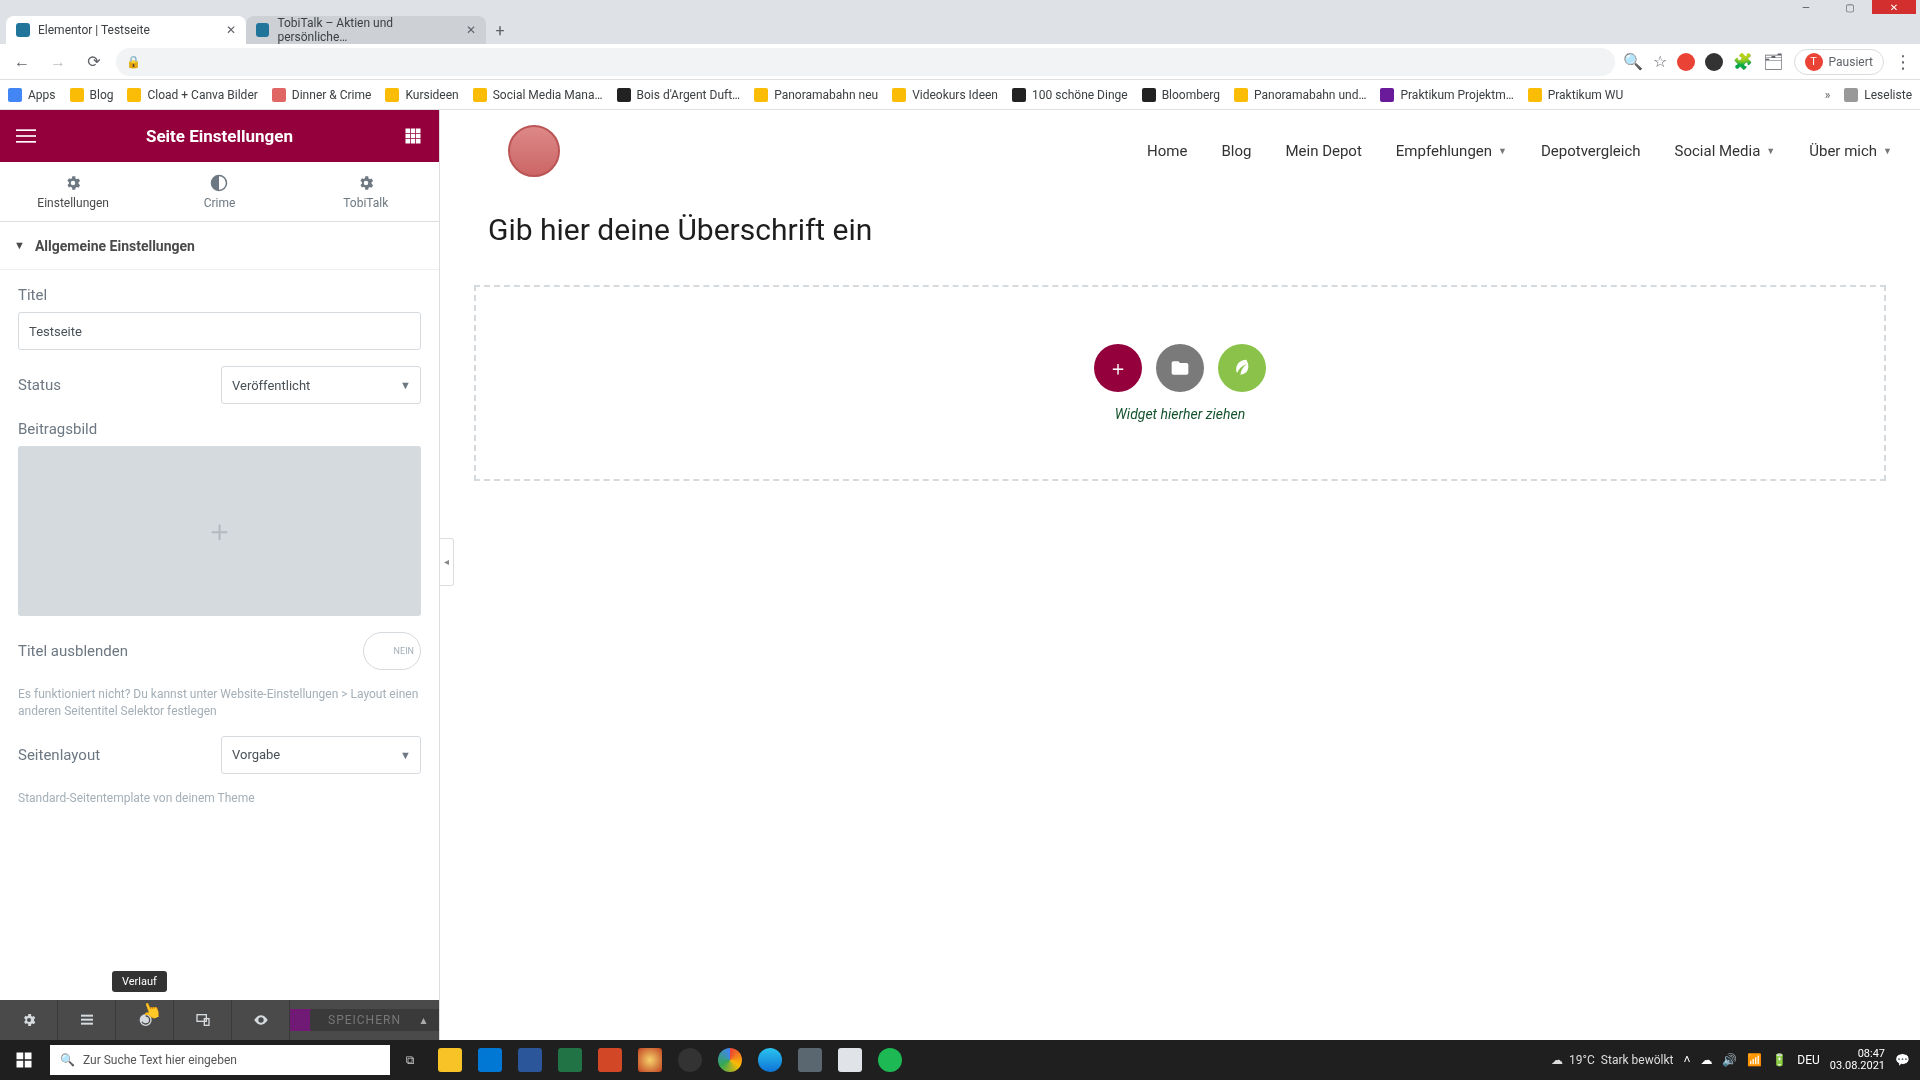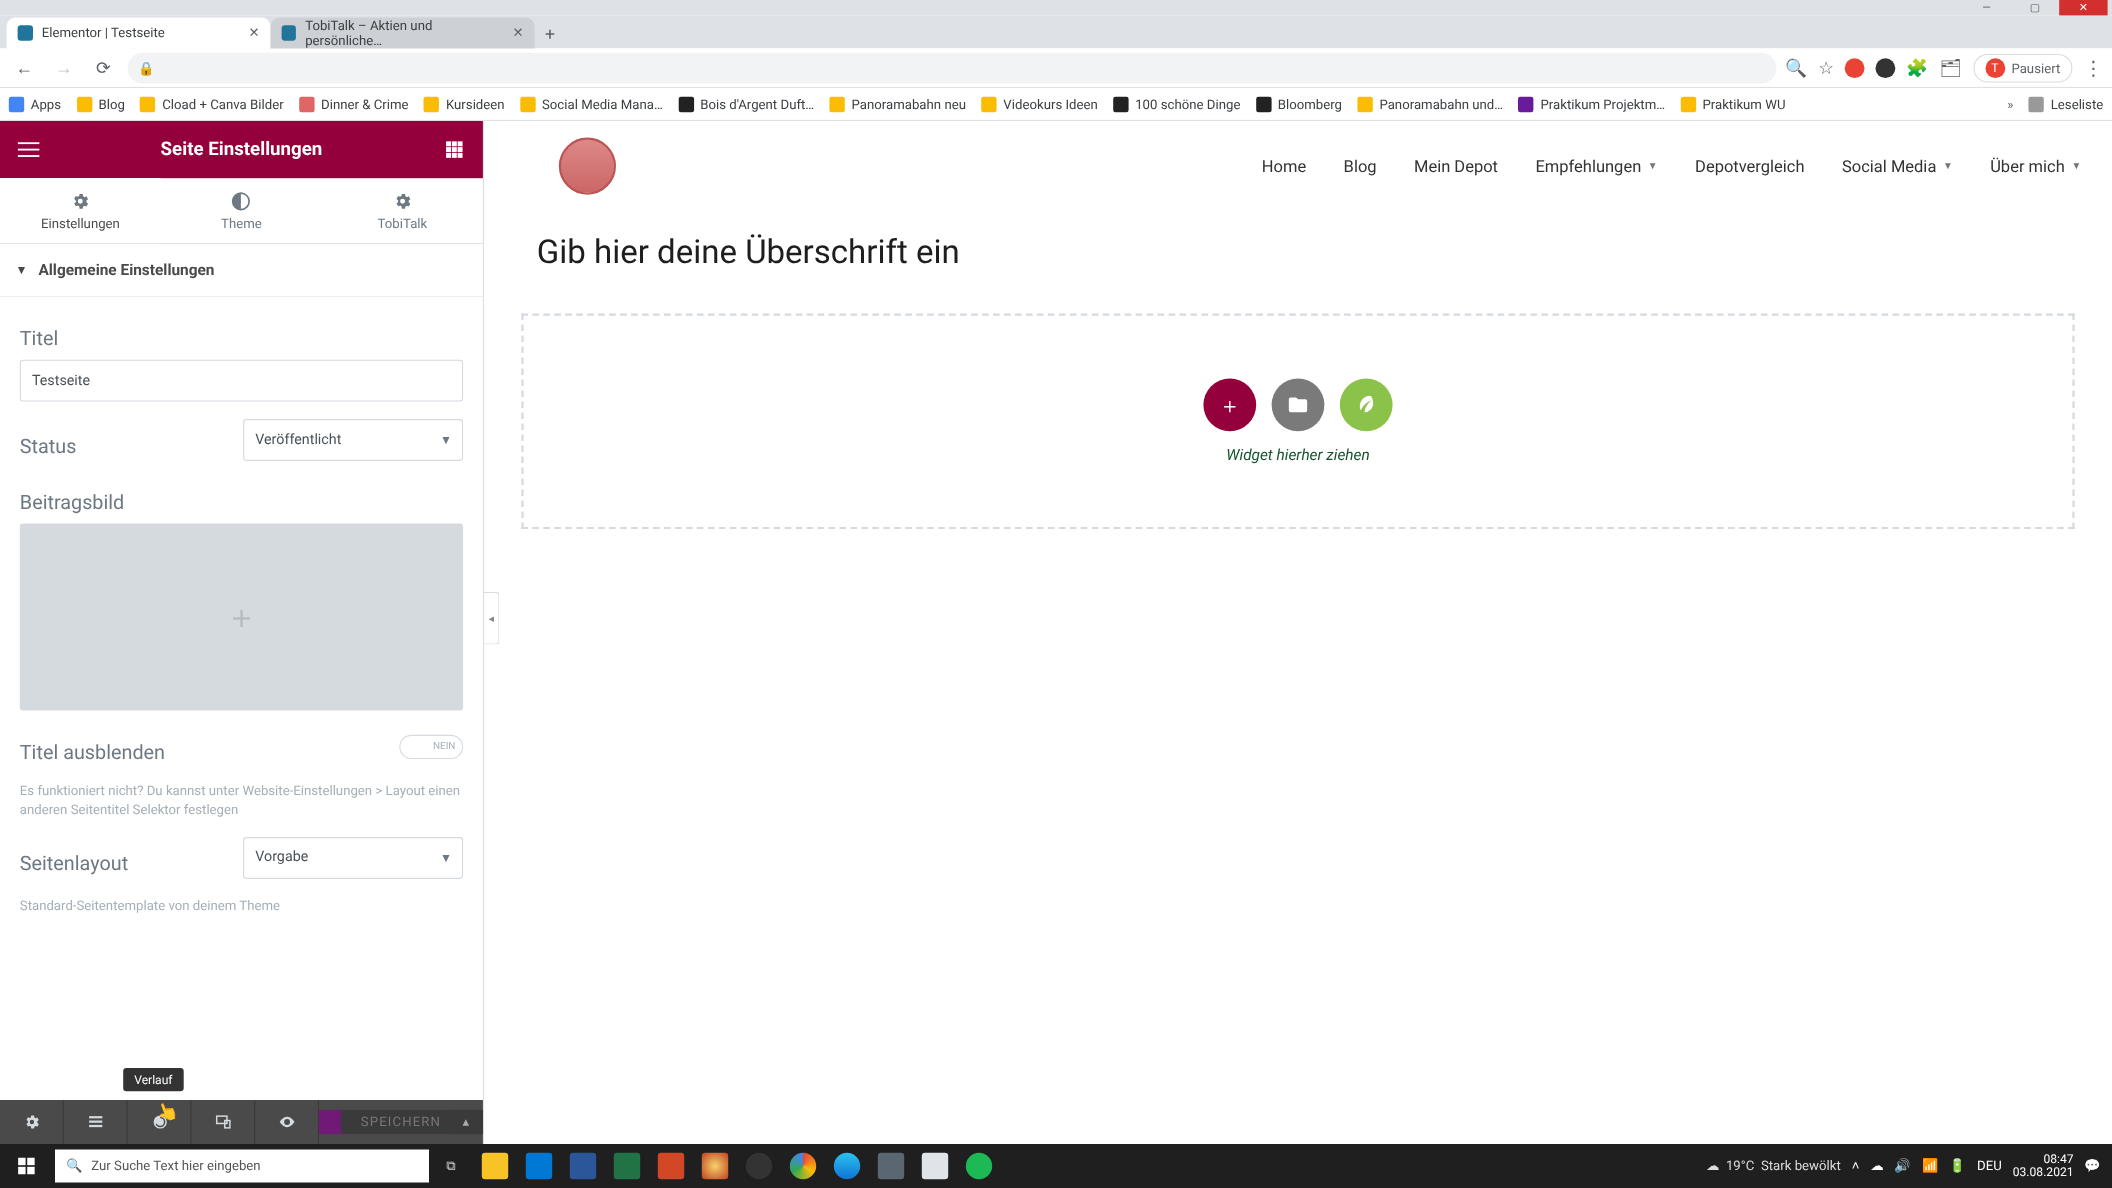--- a/index.html
+++ b/index.html
@@ -46,29 +46,29 @@
   .hamburger svg, .grid-btn svg { fill: #fff; }
 
   .sb-tabs { display: flex; height: 60px; border-bottom: 1px solid #ddd; }
   .sb-tab { flex: 1; display: flex; flex-direction: column; align-items: center; justify-content: center; gap: 4px; font-size: 12px; color: #6d7882; cursor: pointer; }
   .sb-tab.active { background: #fff; color: #4a4a4a; }
   .sb-tab .ico { width: 18px; height: 18px; color: #6d7882; }
   .sb-accordion { background: #fff; height: 48px; display: flex; align-items: center; gap: 10px; padding: 0 14px; border-bottom: 1px solid #eee; font-size: 14px; font-weight: 700; color: #4a4a4a;}
   .sb-accordion .caret { font-size: 11px; }
 
   .sb-body { padding: 16px 18px 10px; display: flex; flex-direction: column; gap: 16px; color: #6d7882; font-size: 13px; }
-  .field-label { font-size: 18px; color: #6d7882; margin-top: 12px; }
+  .field-label { font-size: 15px; color: #6d7882; }
   .text-input, .select-input { width: 100%; height: 38px; border: 1px solid #d5dadf; border-radius: 3px; padding: 0 10px; font-size: 13px; color: #495157; background: #fff; }
   .select-wrap { position: relative; }
   .select-input { appearance: none; padding-right: 28px; }
   .select-caret { position: absolute; right: 10px; top: 50%; transform: translateY(-50%); color: #6d7882; font-size: 11px; pointer-events:none;}
   .row { display: flex; align-items: center; justify-content: space-between; gap: 12px; }
   .row .select-wrap { width: 200px; }
   .imgbox { width: 100%; height: 170px; background: #d5dadf; border-radius: 3px; display:flex; align-items:center; justify-content:center; color:#b3b9bf; font-size: 30px;}
-  .toggle { width: 58px; height: 22px; border: 1px solid #d5dadf; border-radius: 20px; background: #fff; position: relative; display:flex; align-items:center; justify-content:flex-end; padding:0 6px; font-size:9px; color:#a4afb7;}
+  .toggle { width: 58px; height: 38px; border: 1px solid #d5dadf; border-radius: 20px; background: #fff; position: relative; display:flex; align-items:center; justify-content:flex-end; padding:0 6px; font-size:9px; color:#a4afb7;}
   .hint { font-size: 12px; color: #a4afb7; line-height: 1.4; }
 
   .sb-footer { margin-top: auto; height: 40px; background: #4a4a4a; display: flex; align-items: center; color: #d5dadf; }
   .sb-footer .fbtn { width: 58px; height: 40px; display:flex; align-items:center; justify-content:center; border-right: 1px solid #3a3a3a;}
   .sb-footer .fbtn svg { fill: #d5dadf; width: 16px; height: 16px;}
   .sb-footer .save { flex: 1; display:flex; align-items:center; justify-content:center; gap:6px; background:#701a75; color:#a4afb7; font-size:12px; letter-spacing:1px; position:relative;}
   .sb-footer .save .splitbtn { position:absolute; right:0; top:0; bottom:0; width:30px; background:#3a3a3a; display:flex; align-items:center; justify-content:center;}
   .sb-footer .save .inner { background:#3a3a3a; color:#777; padding:4px 18px; border-radius:3px; font-size:12px;}
 
   .tooltip-bubble { position:absolute; bottom:48px; left:112px; background:#333; color:#fff; font-size:11px; padding:4px 10px; border-radius:3px;}
@@ -244,21 +244,21 @@
         <svg class="ico" viewBox="0 0 24 24" fill="currentColor">
             <path d="M19.4 13a7.5 7.5 0 000-2l2-1.6-2-3.4-2.4 1a7.4 7.4 0 00-1.7-1L15 3h-4l-.3 2.6a7.4 7.4 0 00-1.7 1l-2.4-1-2 3.4L6.6 11a7.5 7.5 0 000 2l-2 1.6 2 3.4 2.4-1a7.4 7.4 0 001.7 1L11 21h4l.3-2.6a7.4 7.4 0 001.7-1l2.4 1 2-3.4zM12 15a3 3 0 113-3 3 3 0 01-3 3z"></path>
           </svg>
         <span>Einstellungen</span>
       </div>
       <div class="sb-tab">
         <svg class="ico" viewBox="0 0 24 24" fill="currentColor">
             <path d="M12 2a10 10 0 100 20V2z"></path>
             <circle cx="12" cy="12" r="10" fill="none" stroke="currentColor" stroke-width="2"></circle>
           </svg>
-        <span>Theme</span>
+        <span>Crime</span>
       </div>
       <div class="sb-tab">
         <svg class="ico" viewBox="0 0 24 24" fill="currentColor">
             <path d="M19.4 13a7.5 7.5 0 000-2l2-1.6-2-3.4-2.4 1a7.4 7.4 0 00-1.7-1L15 3h-4l-.3 2.6a7.4 7.4 0 00-1.7 1l-2.4-1-2 3.4L6.6 11a7.5 7.5 0 000 2l-2 1.6 2 3.4 2.4-1a7.4 7.4 0 001.7 1L11 21h4l.3-2.6a7.4 7.4 0 001.7-1l2.4 1 2-3.4zM12 15a3 3 0 113-3 3 3 0 01-3 3z"></path>
           </svg>
         <span>TobiTalk</span>
       </div>
     </div>
 
     <div class="sb-accordion">

